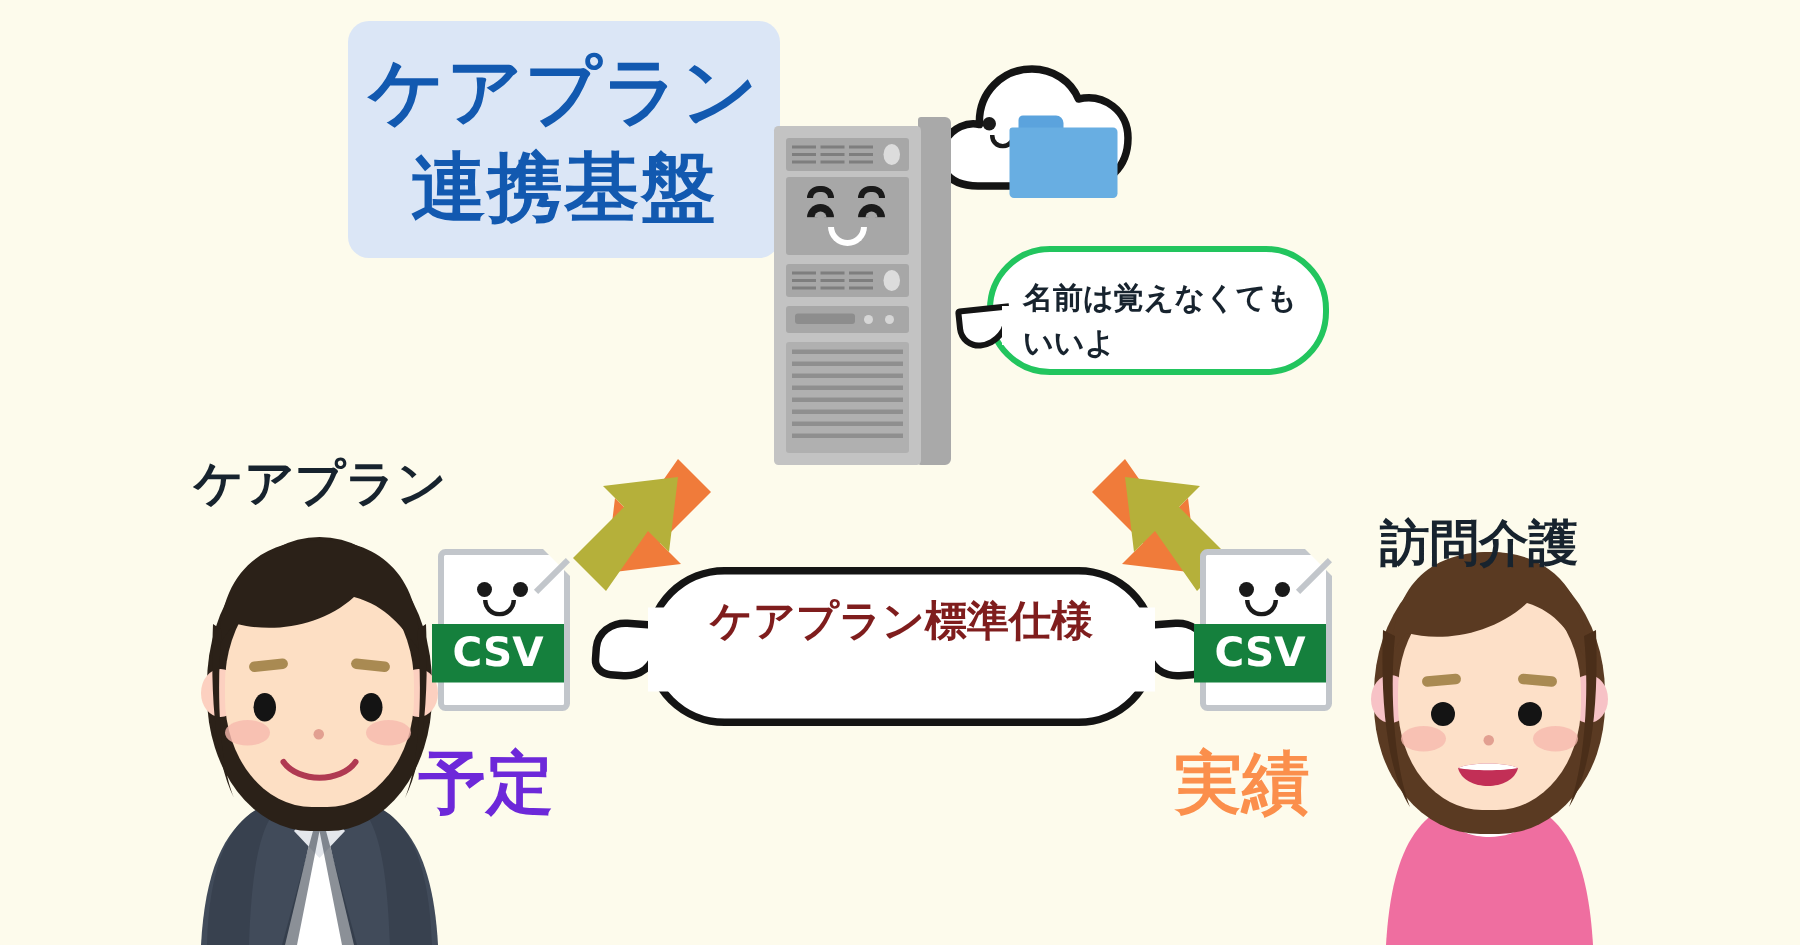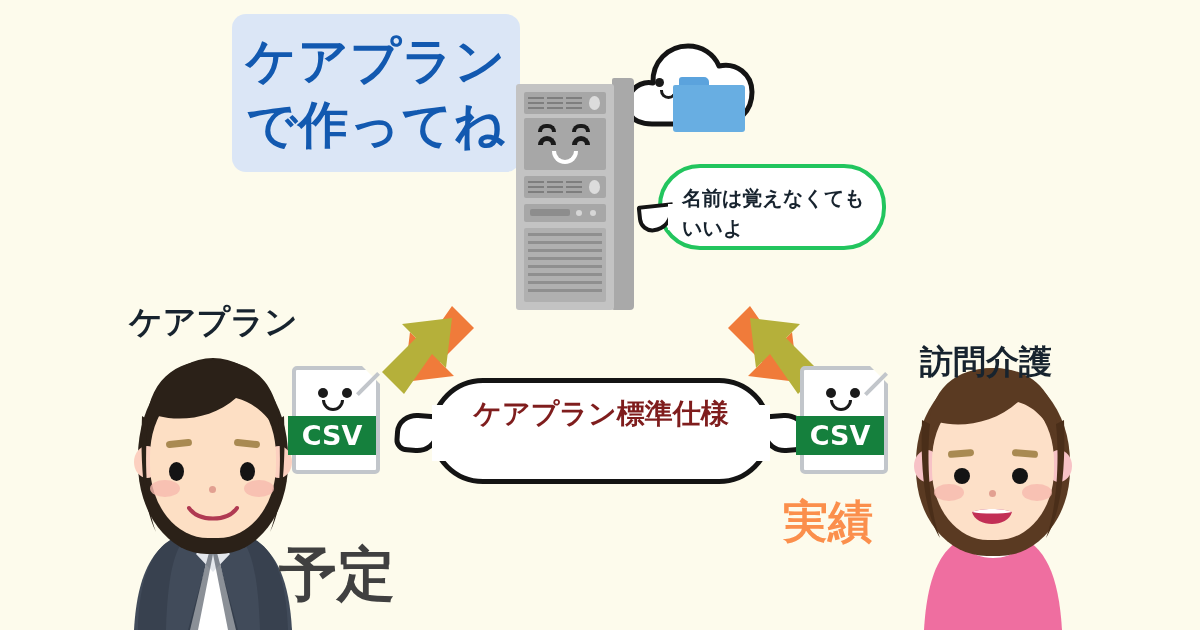--- a/index.html
+++ b/index.html
@@ -453,37 +453,36 @@
     position: absolute;
     font-weight: bold;
     white-space: nowrap;
     font-family: "DejaVu Sans", "Liberation Sans", sans-serif;
   }
   .label-role {
     color: #17232e;
     font-size: 33px;
   }
   .label-yotei {
-    color: #404040;
-    font-size: 58px;
-    margin-top: 44px;
+    color: #6d28d9;
+    font-size: 45px;
   }
   .label-jisseki {
     color: #fb8f4c;
     font-size: 45px;
   }
 </style>
 </head>
 <body>
 
 <div id="stage">
 
   <div class="title-badge">
     <div class="title-line">ケアプラン</div>
-    <div class="title-line">で作ってね</div>
+    <div class="title-line">連携基盤</div>
   </div>
 
   <div class="cloud-wrap">
     <svg width="152" height="110" viewBox="0 0 152 110">
       <path d="M34 92 C12 92 4 76 12 62 C17 53 27 49 35 51 C34 30 50 14 70 14
                C84 14 96 22 101 34 C118 30 134 42 134 60 C134 80 120 92 102 92 Z" fill="#ffffff" stroke="#141414" stroke-width="5" stroke-linejoin="round"></path>
     </svg>
     <div class="cloud-eye" style="left:37px; top:46px;"></div>
     <div class="cloud-eye" style="left:63px; top:46px;"></div>
     <div class="cloud-mouth" style="left:42px; top:58px;"></div>

